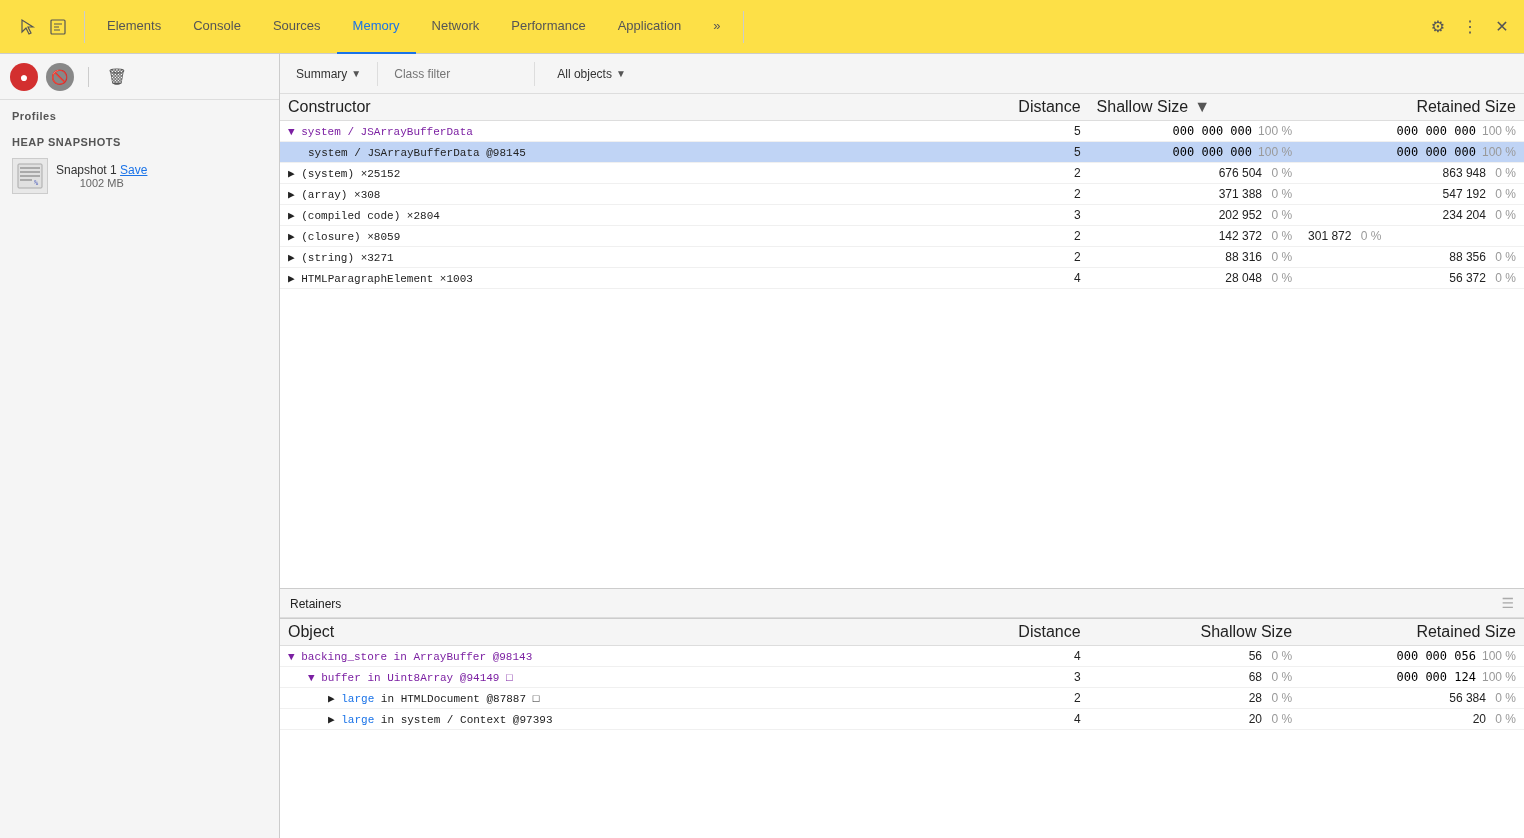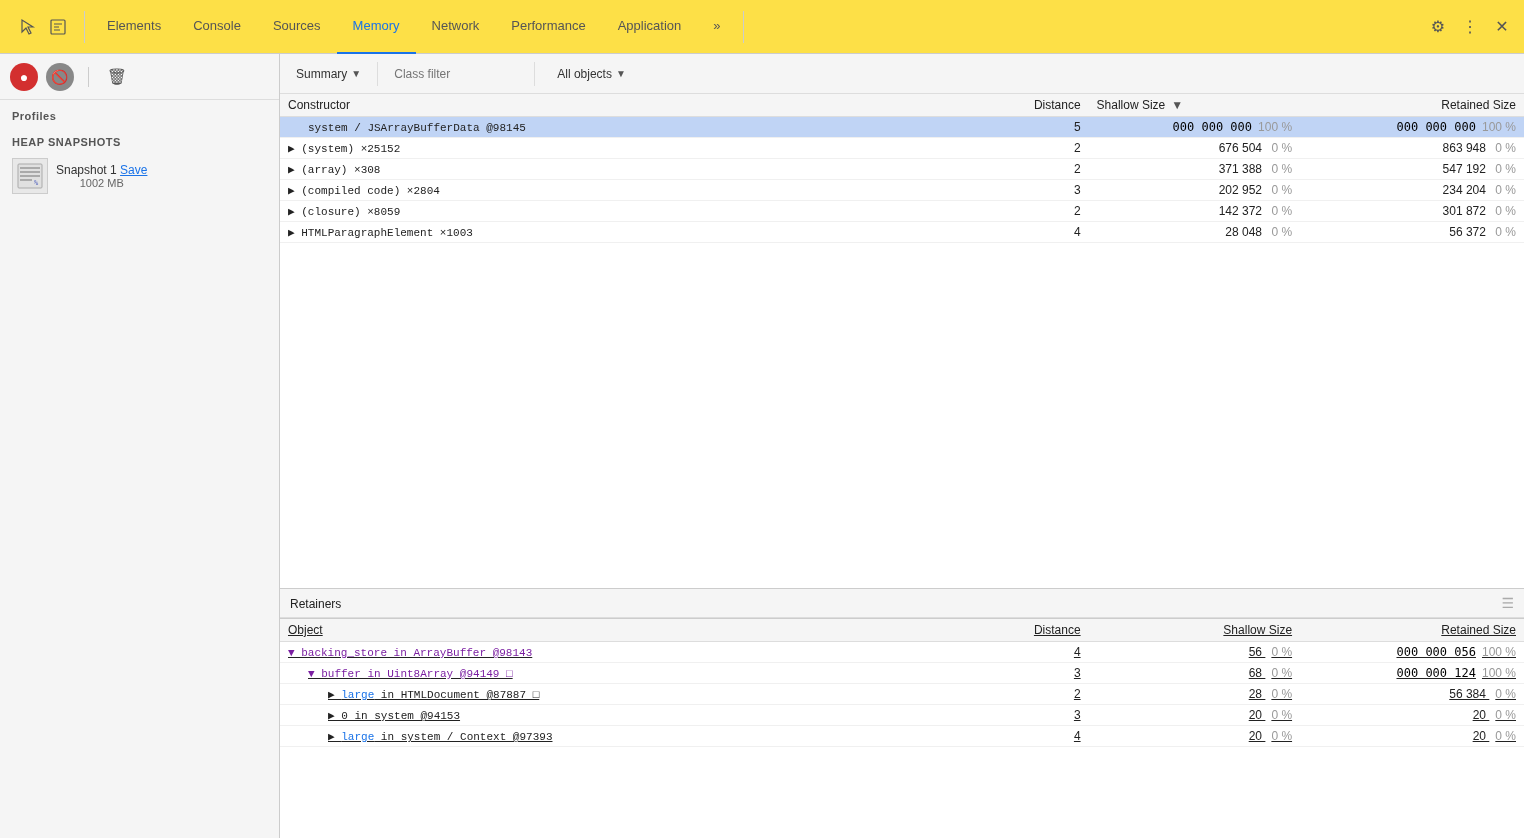--- a/index.html
+++ b/index.html
@@ -82,21 +82,21 @@
       border: none; background: transparent; cursor: pointer; font-size: 12px; color: #333;
       margin-left: 4px;
     }
     .toolbar-divider { width: 1px; height: 24px; background: #ddd; margin: 0 4px; }
 
     
     .upper-table { flex: 1; overflow: auto; }
     table { width: 100%; border-collapse: collapse; }
     th {
       background: #f5f5f5; border-bottom: 1px solid #ddd;
-      text-align: left; padding: 4px 8px; font-size: 12px; font-weight: 500;
+      text-align: left; padding: 4px 8px; font-size: 16px; font-weight: 500;
       position: sticky; top: 0; z-index: 1; white-space: nowrap;
     }
     td { padding: 3px 8px; font-size: 12px; border-bottom: 1px solid #f0f0f0; white-space: nowrap; }
     tr.selected td { background: #c0d4f5; }
 
     .constructor-col { width: 55%; }
     .distance-col { width: 10%; text-align: right; }
     .shallow-col { width: 17%; text-align: right; }
     .retained-col { width: 18%; text-align: right; }
 
@@ -210,20 +210,28 @@
           <tr>
             <th class="constructor-col">Constructor</th>
             <th class="distance-col" style="text-align:right;">Distance</th>
             <th class="shallow-col" style="text-align:right;">
               <div class="th-sort">Shallow Size <span class="sort-arrow">▼</span></div>
             </th>
             <th class="retained-col" style="text-align:right;">Retained Size</th>
           </tr>
         </thead>
         <tbody id="upper-tbody">
+        <tr>
+    <td class="constructor-col" style="padding-left:8px; color:#7b1fa2; ">
+      <span class="mono">▼ system / JSArrayBufferData</span>
+    </td>
+    <td class="distance-col" style="text-align:right;">5</td>
+    <td class="shallow-col" style="text-align:right;"><span class="big-num" style="font-family:monospace;">000 000 000</span><span class="pct">100 %</span></td>
+    <td class="retained-col" style="text-align:right;"><span class="big-num" style="font-family:monospace;">000 000 000</span><span class="pct">100 %</span></td>
+  </tr>
             <tr class="selected">
     <td class="constructor-col" style="padding-left:28px; ; ">
       <span class="mono">system / JSArrayBufferData @98145</span>
     </td>
     <td class="distance-col" style="text-align:right;">5</td>
     <td class="shallow-col" style="text-align:right;"><span class="big-num" style="font-family:monospace;">000 000 000</span><span class="pct">100 %</span></td>
     <td class="retained-col" style="text-align:right;"><span class="big-num" style="font-family:monospace;">000 000 000</span><span class="pct">100 %</span></td>
   </tr>
             <tr>
     <td class="constructor-col" style="padding-left:8px; ; ">
@@ -248,40 +256,48 @@
     <td class="distance-col" style="text-align:right;">3</td>
     <td class="shallow-col" style="text-align:right;">202 952 <span class="pct">0 %</span></td>
     <td class="retained-col" style="text-align:right;">234 204 <span class="pct">0 %</span></td>
   </tr>
             <tr>
     <td class="constructor-col" style="padding-left:8px; ; ">
       <span class="mono">▶ (closure)  ×8059</span>
     </td>
     <td class="distance-col" style="text-align:right;">2</td>
     <td class="shallow-col" style="text-align:right;">142 372 <span class="pct">0 %</span></td>
-    <td class="retained-col" style="text-align:right;margin-top:40px;">301 872 <span class="pct">0 %</span></td>
+    <td class="retained-col" style="text-align:left;margin-top:40px;">301 872 <span class="pct">0 %</span></td>
+  </tr>
+            <tr>
+    <td class="constructor-col" style="padding-left:8px; ; ">
+      <span class="mono">▶ (string)  ×3271</span>
+    </td>
+    <td class="distance-col" style="text-align:right;">2</td>
+    <td class="shallow-col" style="text-align:right;">88 316 <span class="pct">0 %</span></td>
+    <td class="retained-col" style="text-align:right;">88 356 <span class="pct">0 %</span></td>
   </tr>
             <tr>
     <td class="constructor-col" style="padding-left:8px; ; ">
       <span class="mono">▶ HTMLParagraphElement  ×1003</span>
     </td>
     <td class="distance-col" style="text-align:right;">4</td>
     <td class="shallow-col" style="text-align:right;">28 048 <span class="pct">0 %</span></td>
     <td class="retained-col" style="text-align:right;">56 372 <span class="pct">0 %</span></td>
   </tr>
           </tbody>
       </table>
     </div>
 
     <div class="retainers-header">
       <span>Retainers</span>
       <span class="scrollbar-icon">☰</span>
     </div>
 
-    <div class="lower-table" style="height: 220px; overflow:auto;text-decoration:underline;">
+    <div class="lower-table" style="height: 220px; overflow:auto;">
       <table>
         <thead>
           <tr>
             <th class="constructor-col">Object</th>
             <th class="distance-col" style="text-align:right;">Distance</th>
             <th class="shallow-col" style="text-align:right;">Shallow Size</th>
             <th class="retained-col" style="text-align:right;">Retained Size</th>
           </tr>
         </thead>
         <tbody id="lower-tbody">
@@ -297,26 +313,20 @@
     <td class="shallow-col" style="text-align:right;">68 <span class="pct">0 %</span></td>
     <td class="retained-col" style="text-align:right;"><span class="big-num" style="font-family:monospace;">000 000 124</span><span class="pct">100 %</span></td>
   </tr>
             <tr>
     <td class="constructor-col" style="padding-left:48px;"><span class="mono">▶ <span class="link-text-blue">large</span> in HTMLDocument @87887 □</span></td>
     <td class="distance-col" style="text-align:right;">2</td>
     <td class="shallow-col" style="text-align:right;">28 <span class="pct">0 %</span></td>
     <td class="retained-col" style="text-align:right;">56 384 <span class="pct">0 %</span></td>
   </tr>
             <tr>
-    <td class="constructor-col" style="padding-left:48px;"><span class="mono">▶ 0 in system @94153</span></td>
-    <td class="distance-col" style="text-align:right;">3</td>
-    <td class="shallow-col" style="text-align:right;">20 <span class="pct">0 %</span></td>
-    <td class="retained-col" style="text-align:right;">20 <span class="pct">0 %</span></td>
-  </tr>
-            <tr>
     <td class="constructor-col" style="padding-left:48px;"><span class="mono">▶ <span class="link-text-blue">large</span> in system / Context @97393</span></td>
     <td class="distance-col" style="text-align:right;">4</td>
     <td class="shallow-col" style="text-align:right;">20 <span class="pct">0 %</span></td>
     <td class="retained-col" style="text-align:right;">20 <span class="pct">0 %</span></td>
   </tr>
           </tbody>
       </table>
     </div>
 
   </div>

